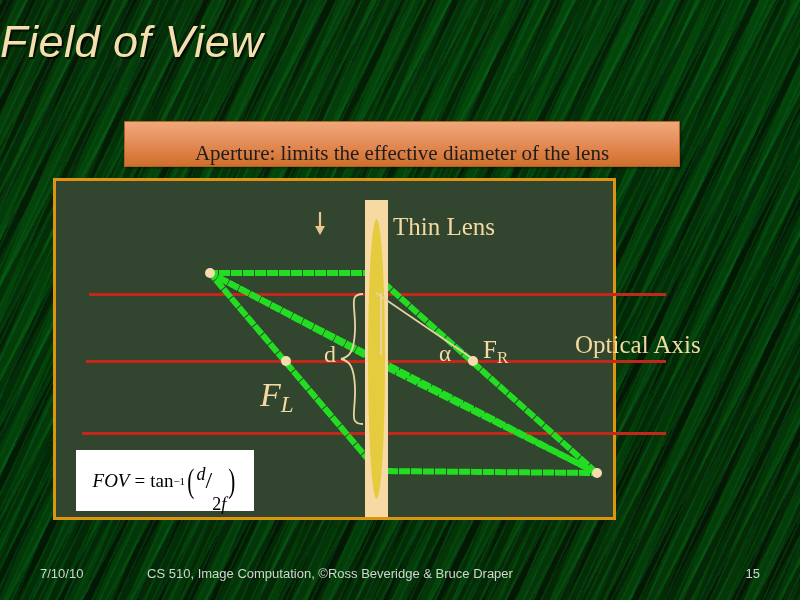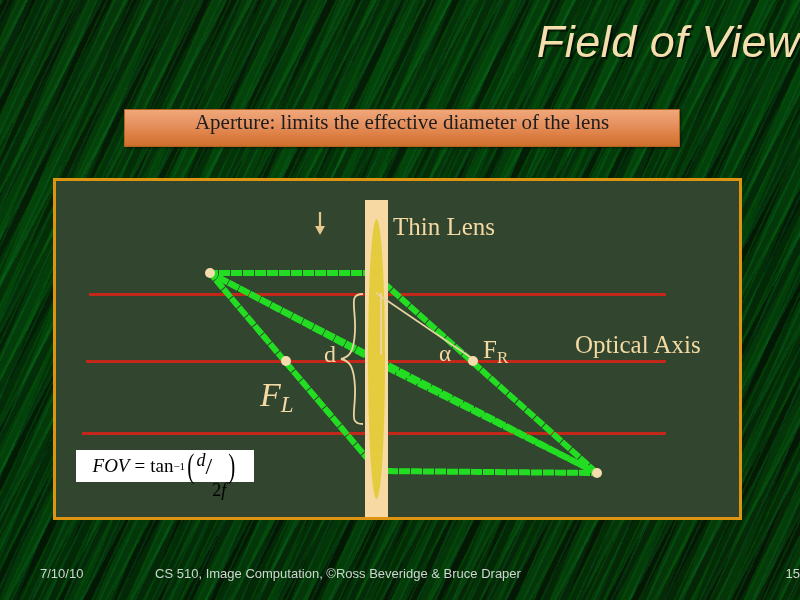--- a/index.html
+++ b/index.html
@@ -27,54 +27,54 @@
         rgba(0,100,20,0.14) 14px, rgba(0,100,20,0.14) 30px),
       linear-gradient(160deg, #0a2c0a 0%, #07400c 30%, #05320a 60%, #092e08 100%);
     background-color: #083209;
   }
 
   
   #title {
     position: absolute;
     left: 0; top: 16px;
     width: 800px;
-    text-align: right;
+    text-align: left;
     font-family: "Liberation Sans", sans-serif;
     font-style: italic;
     font-weight: normal;
     font-size: 45px;
     letter-spacing: 0.5px;
     color: #f6dfae;
     text-shadow: 2px 2px 1px rgba(0,0,0,0.65);
   }
 
   
   #banner {
     position: absolute;
-    left: 124px; top: 109px;
-    width: 556px; height: 38px;
+    left: 124px; top: 121px;
+    width: 556px; height: 46px;
     background: linear-gradient(180deg, #f0a779 0%, #e79464 35%, #dd7f44 70%, #cd6f2b 100%);
     border: 1px solid #b5611f;
     display: flex;
-    align-items: flex-start;
+    align-items: flex-end;
     justify-content: center;
     box-shadow: 1px 1px 2px rgba(0,0,0,0.45);
   }
   #banner-text {
     font-family: "Liberation Serif", serif;
     font-size: 21px;
     color: #1d1d1d;
     white-space: nowrap;
   }
 
   
   #diagram {
     position: absolute;
     left: 53px; top: 178px;
-    width: 689px; height: 342px;
+    width: 563px; height: 342px;
     background: #32452f;
     border: 3px solid #dd9410;
   }
   .inner { position: absolute; left: 0; top: 0; width: 683px; height: 336px; }
 
   
   .redline {
     position: absolute;
     height: 3px;
     background: #c3271a;
@@ -124,21 +124,21 @@
     background: #f5dcae;
   }
 
   
   #ap-arrow { position: absolute; left: 257px; top: 31px; }
 
   
   #formula {
     position: absolute;
     left: 76px; top: 450px;
-    width: 178px; height: 32px;
+    width: 178px; height: 61px;
     background: #ffffff;
     display: flex;
     align-items: center;
     justify-content: center;
     font-family: "Liberation Serif", serif;
     color: #000;
   }
   #formula .m { font-style: italic; font-size: 19px; }
   #formula .up { font-style: normal; font-size: 19px; }
   #formula sup { font-size: 11px; }
@@ -162,22 +162,22 @@
 
   
   .footer {
     position: absolute;
     top: 566px;
     font-family: "Liberation Sans", sans-serif;
     font-size: 13px;
     color: #cfd6cf;
   }
   #footer-date { left: 40px; }
-  #footer-center { left: 16px; width: 644px; text-align: center; }
-  #footer-page { left: 0; width: 800px; text-align: right; }
+  #footer-center { left: 8px; width: 644px; text-align: center; }
+  #footer-page { left: 0; width: 800px; text-align: right; padding-right: 40px; }
 </style>
 </head>
 <body>
 
 <div id="slide">
 
   <div id="title">Field of View</div>
 
   <div id="banner">
     <span id="banner-text">Aperture: limits the effective diameter of the lens</span>

